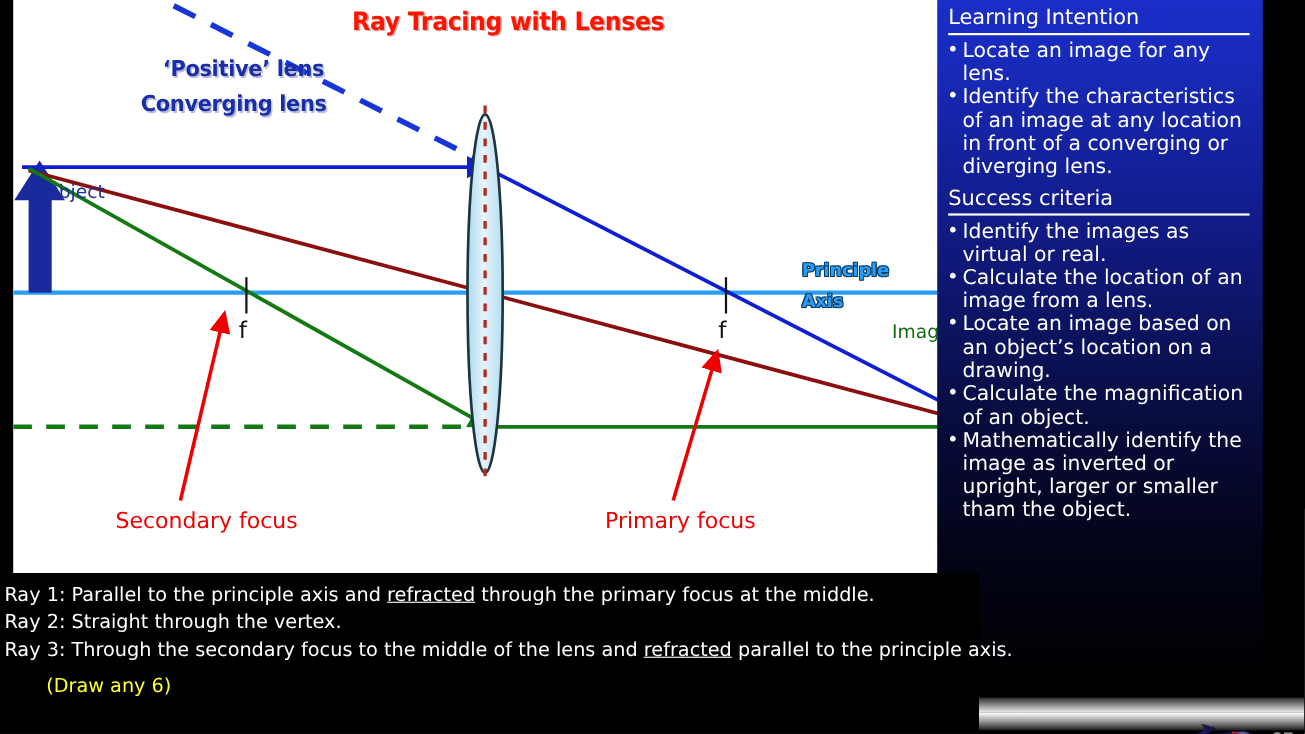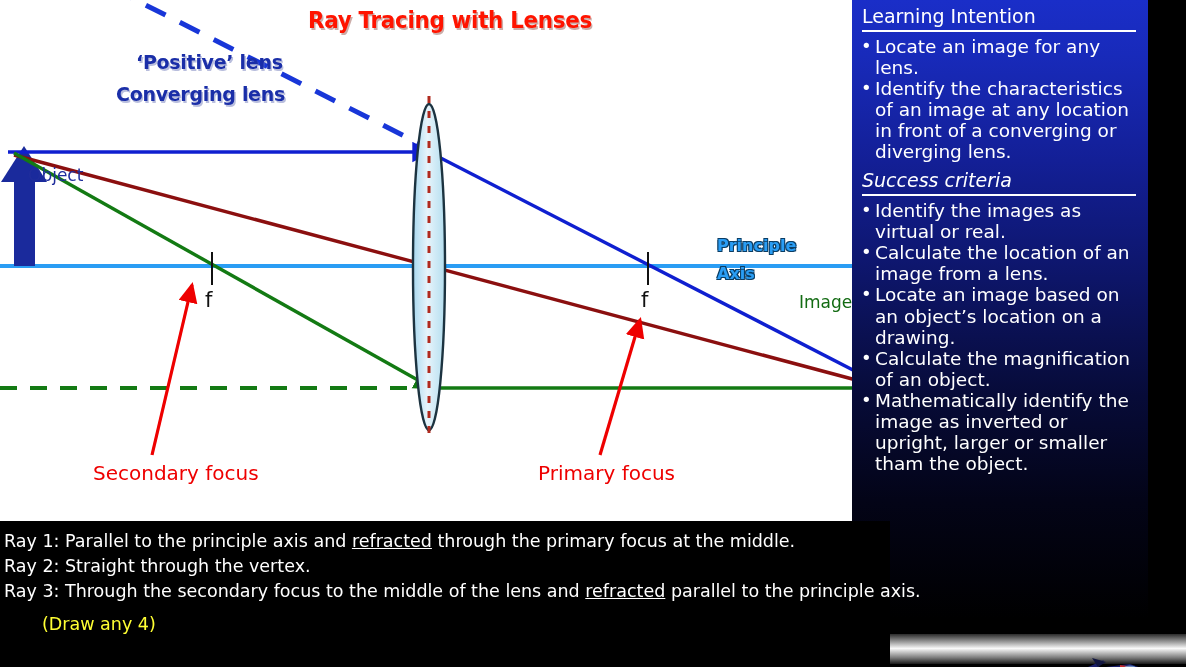--- a/index.html
+++ b/index.html
@@ -12,21 +12,21 @@
     width: 1186px;
     height: 667px;
     background: #000000;
     overflow: hidden;
     font-family: "DejaVu Sans", sans-serif;
   }
 
   
   #diagram-panel {
     position: absolute;
-    left: 0;
+    left: 12px;
     top: 0;
     width: 890px;
     height: 521px;
     background: #ffffff;
   }
   #diagram-svg {
     position: absolute;
     left: 0;
     top: 0;
     width: 890px;
@@ -172,21 +172,21 @@
     padding-left: 15px;
     margin-bottom: 0px;
   }
   .panel-list li::before {
     content: "\2022";
     position: absolute;
     left: 1px;
     top: 0;
     font-size: 18px;
   }
-  #success-heading { margin-top: 6px; font-style: italic; }
+  #success-heading { margin-top: 6px; }
 
   
   #bottom-text {
     position: absolute;
     left: 0;
     top: 521px;
     width: 890px;
     height: 146px;
     background: #000000;
     padding: 8px 0 0 4px;
@@ -354,21 +354,21 @@
     </ul>
   </div>
 
   <div id="bottom-text">
     <div class="ray-line"><span>Ray 1: Parallel to the principle axis and </span><u>refracted</u><span> through the primary focus at the middle.</span></div>
 
     <div class="ray-line">Ray 2: Straight through the vertex.</div>
 
     <div class="ray-line"><span>Ray 3: Through the secondary focus to the middle of the lens and </span><u>refracted</u><span> parallel to the principle axis.</span></div>
 
-    <div id="draw-any">(Draw any 4)</div>
+    <div id="draw-any">(Draw any 6)</div>
   </div>
 
   <div id="deco-strip">
     <div id="deco-grad-top"></div>
     <div id="deco-grad-bot"></div>
     <div id="deco-streak"></div>
     <svg style="position:absolute;left:168px;top:20px;width:100px;height:28px" viewBox="0 0 100 28">
       <path d="M4,16 L30,13 L46,6 L40,14 L72,10 L86,15 L72,20 L40,17 L47,25 L30,18 z" fill="#1b1f6b"></path>
       <path d="M62,11 L84,14 L86,15 L84,17 L62,19 z" fill="#c62828"></path>
       <path d="M86,15 L95,15 L86,17 z" fill="#0d1140"></path>

